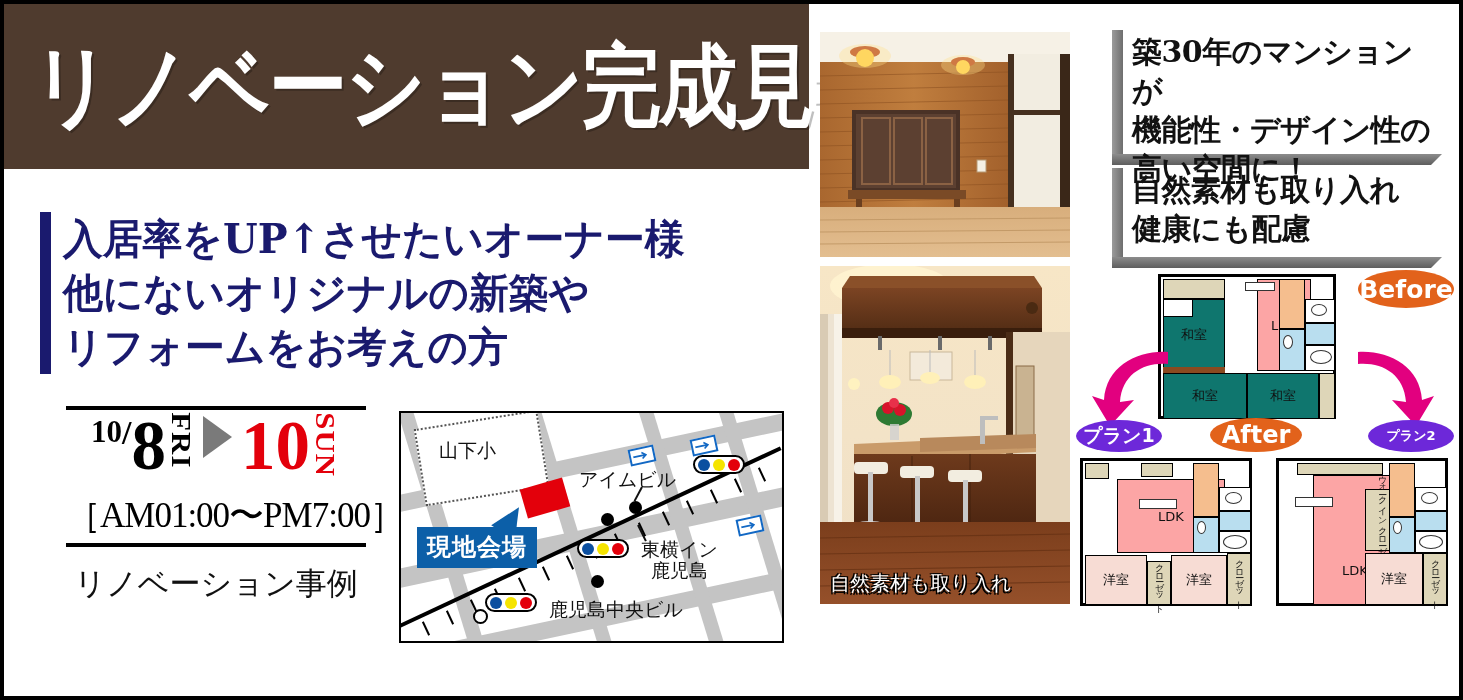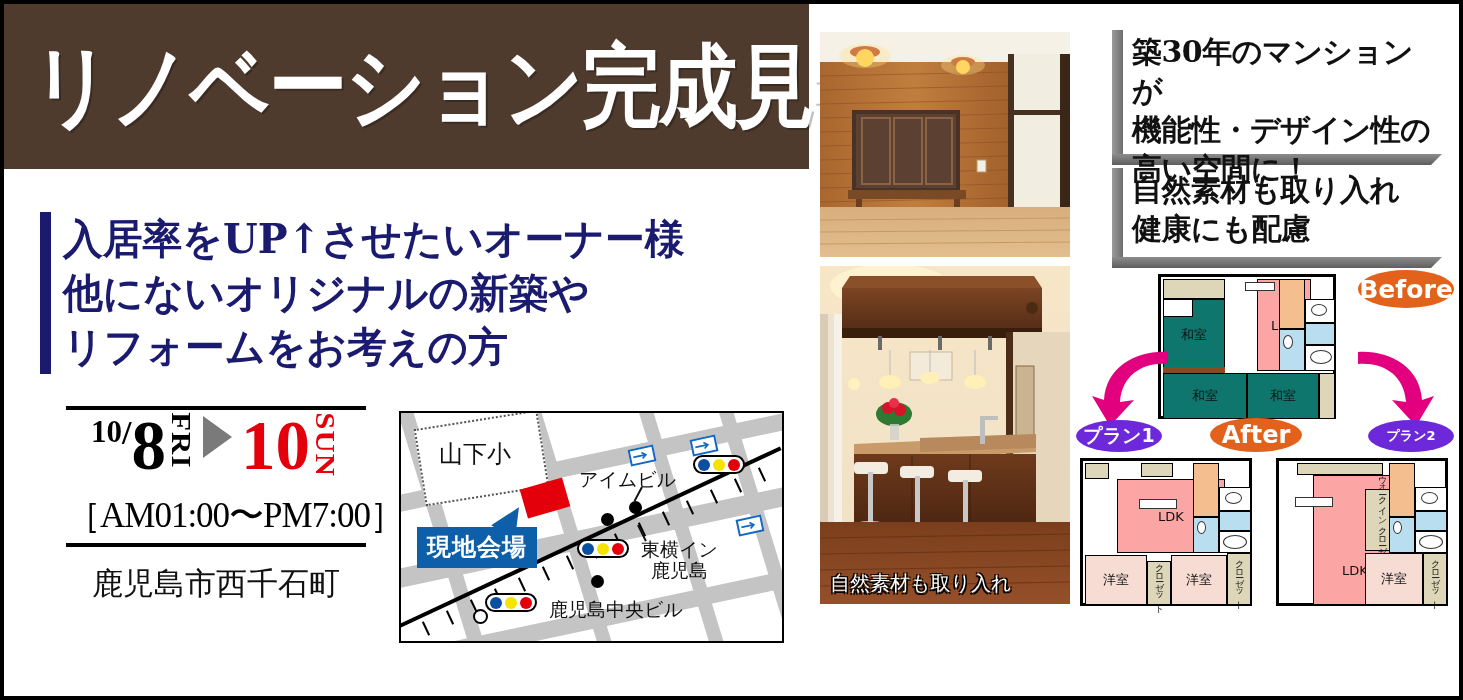--- a/index.html
+++ b/index.html
@@ -114,21 +114,21 @@
   .road {
     position: absolute; background: #C4C4C4;
   }
   #school {
     position: absolute; left: 18px; top: 6px; width: 125px; height: 78px;
     background: #fff; border: 2px dotted #555;
     transform: rotate(-9deg);
   }
   #school-label {
     position: absolute; left: 38px; top: 25px;
-    font-family: "DejaVu Sans", sans-serif; font-size: 24px; color: #111;
+    font-family: "DejaVu Sans", sans-serif; font-size: 19px; color: #111;
     white-space: nowrap;
     text-align: center;
   }
   #venue-marker {
     position: absolute; left: 122px; top: 70px; width: 44px; height: 30px;
     background: #E3000B; transform: rotate(-16deg);
   }
   #venue-callout {
     position: absolute; left: 16px; top: 114px;
     background: #0C5FA8; color: #fff;
@@ -270,21 +270,21 @@
       <span class="dt-day">8</span>
       <span class="dt-dow">FRI</span>
       <span class="dt-arrow"></span>
       <span class="dt-day red">10</span>
       <span class="dt-dow red">SUN</span>
     </div>
     <div id="date-time">［AM01:00〜PM7:00］</div>
   </div>
 
   <div id="address-block">
-    <div class="addr-line">鹿児島市西千石町</div>
+    <div class="addr-line">リノベーション事例</div>
   </div>
 
   <div id="map">
 
     <div class="road" style="left:-30px; top:38px; width:470px; height:17px; transform:rotate(-12deg);"></div>
     <div class="road" style="left:-30px; top:112px; width:470px; height:19px; transform:rotate(-12deg);"></div>
     <div class="road" style="left:-30px; top:196px; width:470px; height:17px; transform:rotate(-12deg);"></div>
     <div class="road" style="left:34px; top:-50px; width:15px; height:340px; transform:rotate(-17deg);"></div>
     <div class="road" style="left:160px; top:-60px; width:14px; height:340px; transform:rotate(-17deg);"></div>
     <div class="road" style="left:272px; top:-60px; width:14px; height:340px; transform:rotate(-17deg);"></div>

